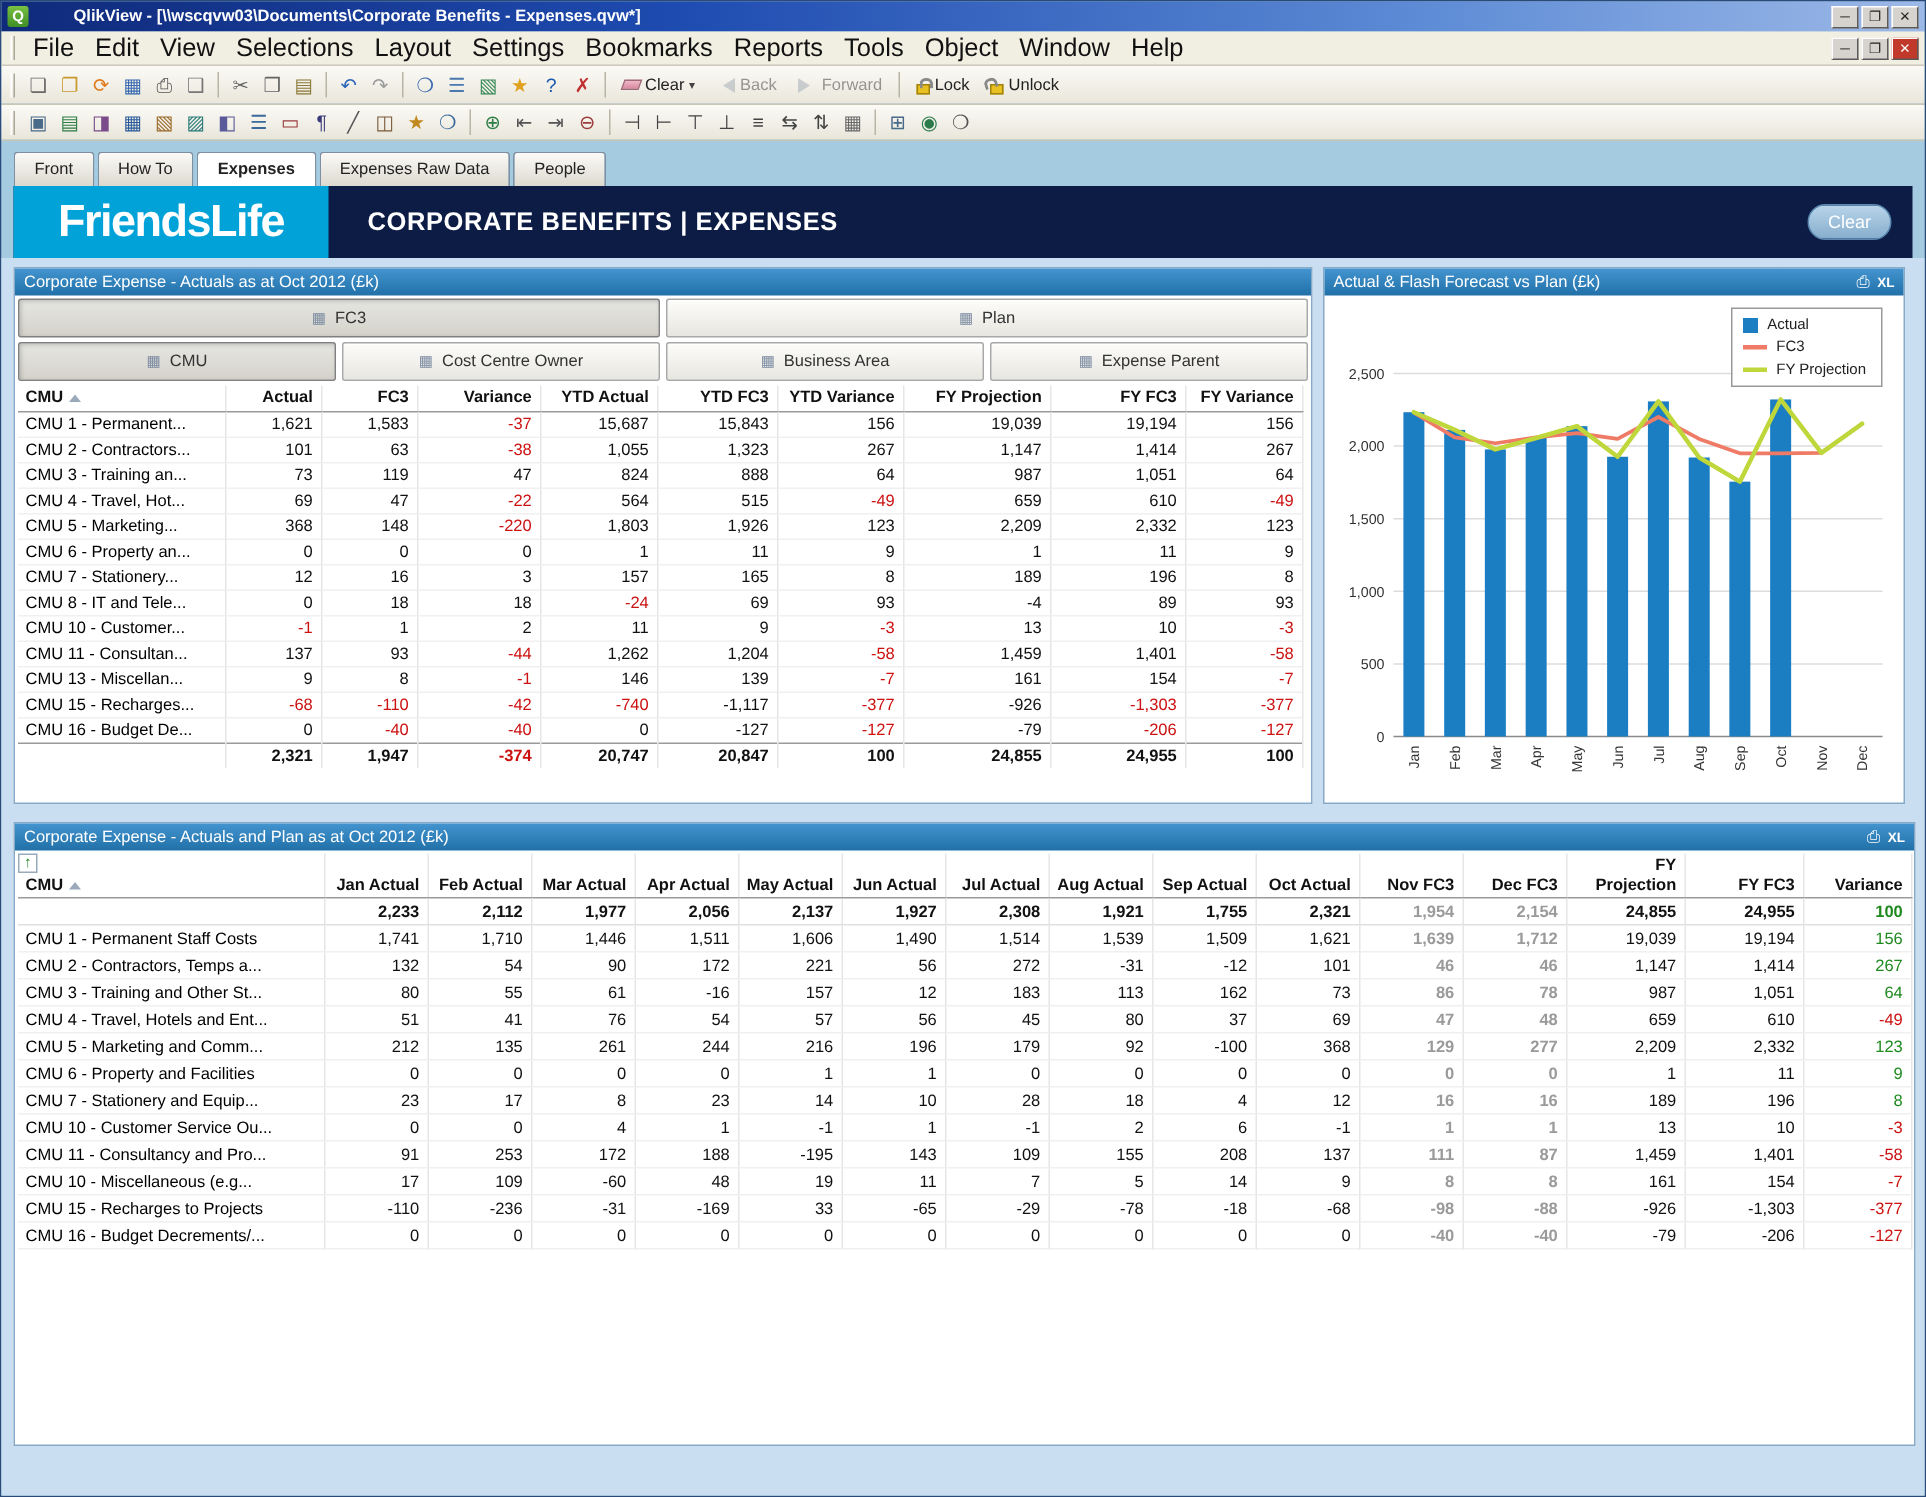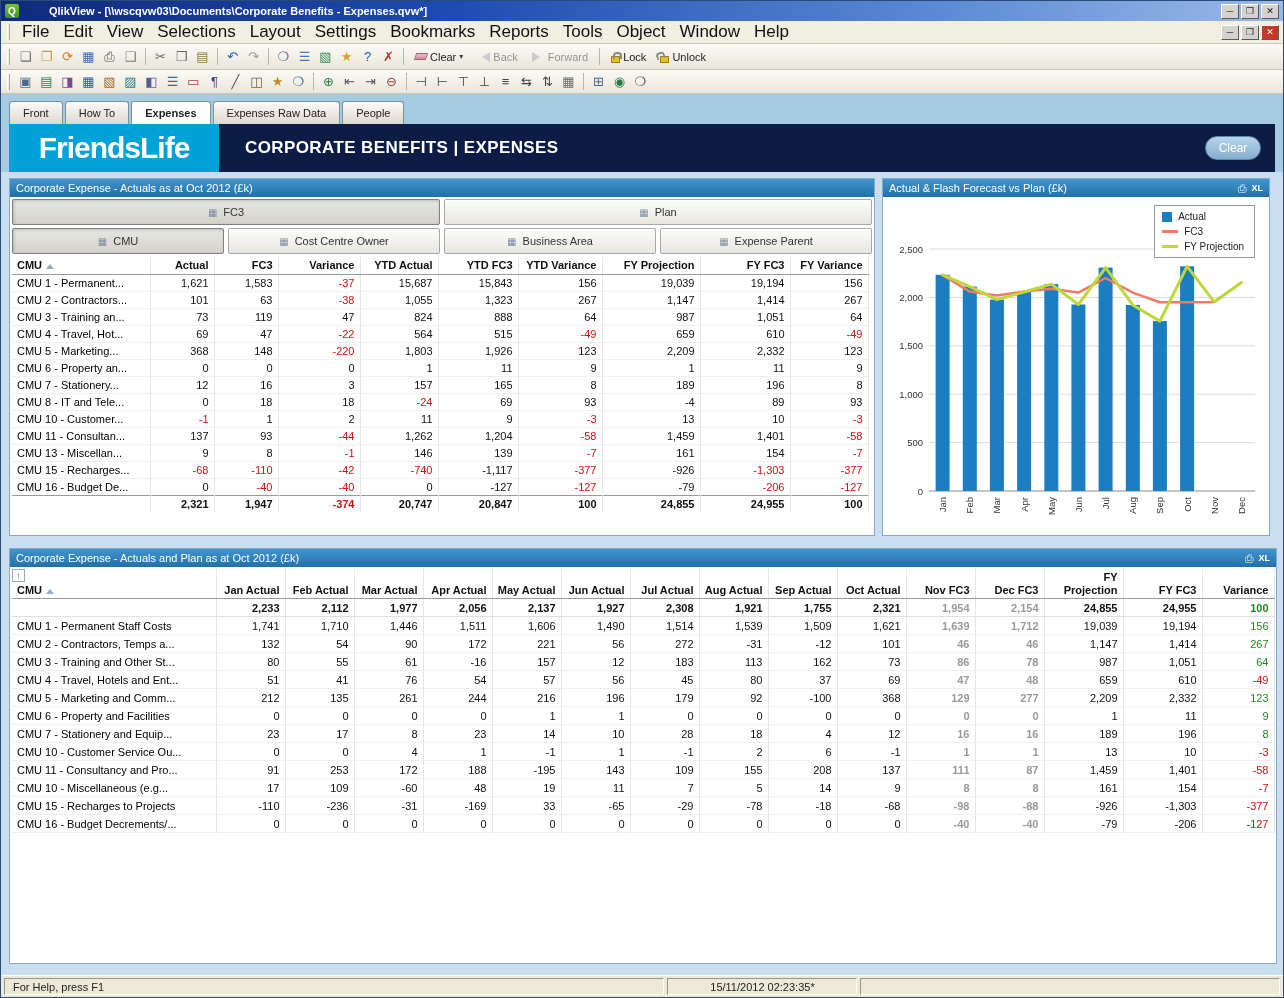--- a/index.html
+++ b/index.html
@@ -903,19 +903,14 @@
                   <td class="num neg">-127</td>
                 </tr>
               </tbody>
             </table>
         </div>
       </div>
 
     </div>
   </div>
 
-  <div class="statusbar">
-    <div class="st-cell st-main">For Help, press F1</div>
-    <div class="st-cell st-time">15/11/2012 02:23:35*</div>
-    <div class="st-cell st-tail"></div>
-  </div>
 
 </div>
 
 </body></html>

